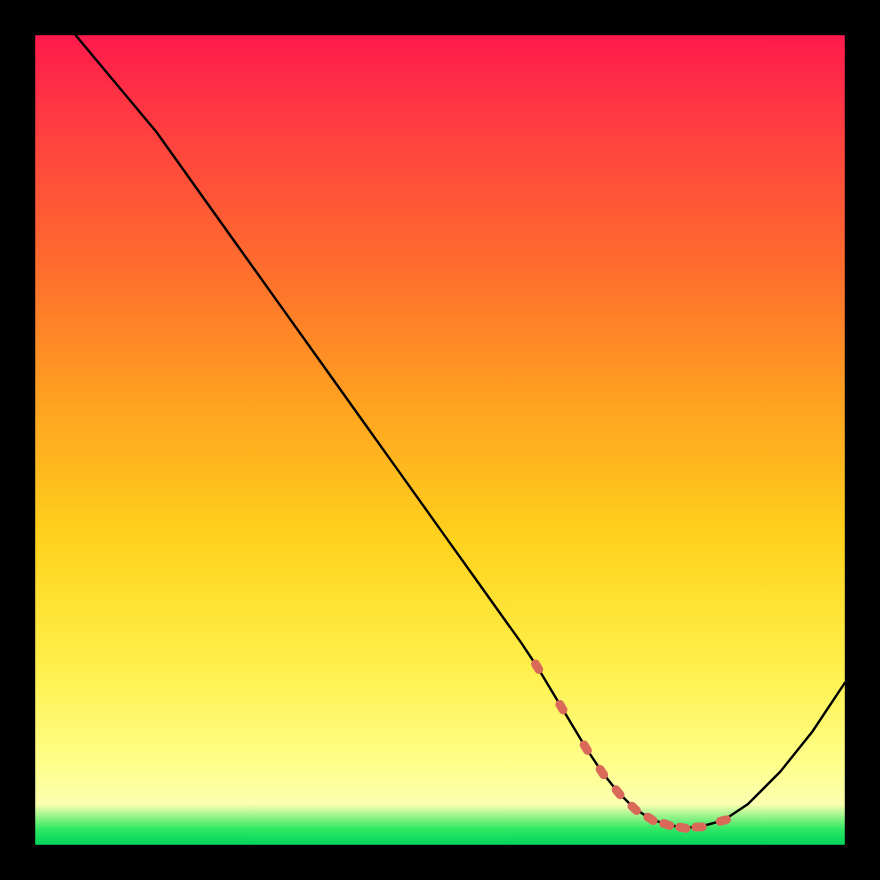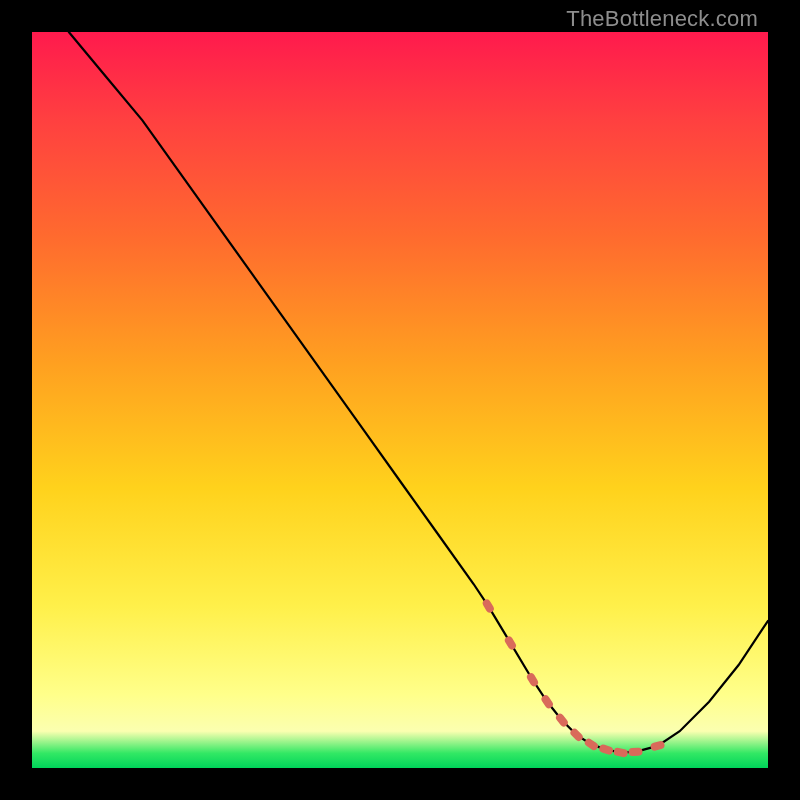--- a/index.html
+++ b/index.html
@@ -53,21 +53,20 @@
     top: 0;
     width: 736px;
     height: 736px;
     overflow: visible;
   }
 </style>
 </head>
 <body>
 
 <div class="frame">
-  <div class="watermark">TheBottleneck.com</div>
 
   <div class="plot-area">
     <svg class="curve-layer" viewBox="0 0 736 736" preserveAspectRatio="none">
       <path fill="none" stroke="#000000" stroke-width="2.2" stroke-linecap="round" d="M36.8 0.0 L73.6 44.2 L110.4 88.3 L147.2 139.8 L184.0 191.4 L220.8 242.9 L257.6 294.4 L294.4 345.9 L331.2 397.4 L368.0 449.0 L404.8 500.5 L441.6 552.0 L456.3 574.1 L478.4 610.9 L500.5 647.7 L515.2 669.8 L529.9 688.2 L544.6 702.9 L559.4 712.4 L574.1 717.6 L588.8 720.5 L603.5 719.8 L625.6 713.9 L647.7 699.2 L677.1 669.8 L706.6 633.0 L736.0 588.8"></path>
       <g>
           <rect x="449.3" y="570.1" width="14" height="8" rx="4" ry="4" fill="#d96a5a" transform="rotate(59.0 456.3 574.1)"></rect>
           <rect x="471.4" y="606.9" width="14" height="8" rx="4" ry="4" fill="#d96a5a" transform="rotate(59.0 478.4 610.9)"></rect>
           <rect x="493.5" y="643.7" width="14" height="8" rx="4" ry="4" fill="#d96a5a" transform="rotate(59.0 500.5 647.7)"></rect>
           <rect x="508.2" y="665.8" width="14" height="8" rx="4" ry="4" fill="#d96a5a" transform="rotate(56.3 515.2 669.8)"></rect>
           <rect x="522.9" y="684.2" width="14" height="8" rx="4" ry="4" fill="#d96a5a" transform="rotate(51.3 529.9 688.2)"></rect>

